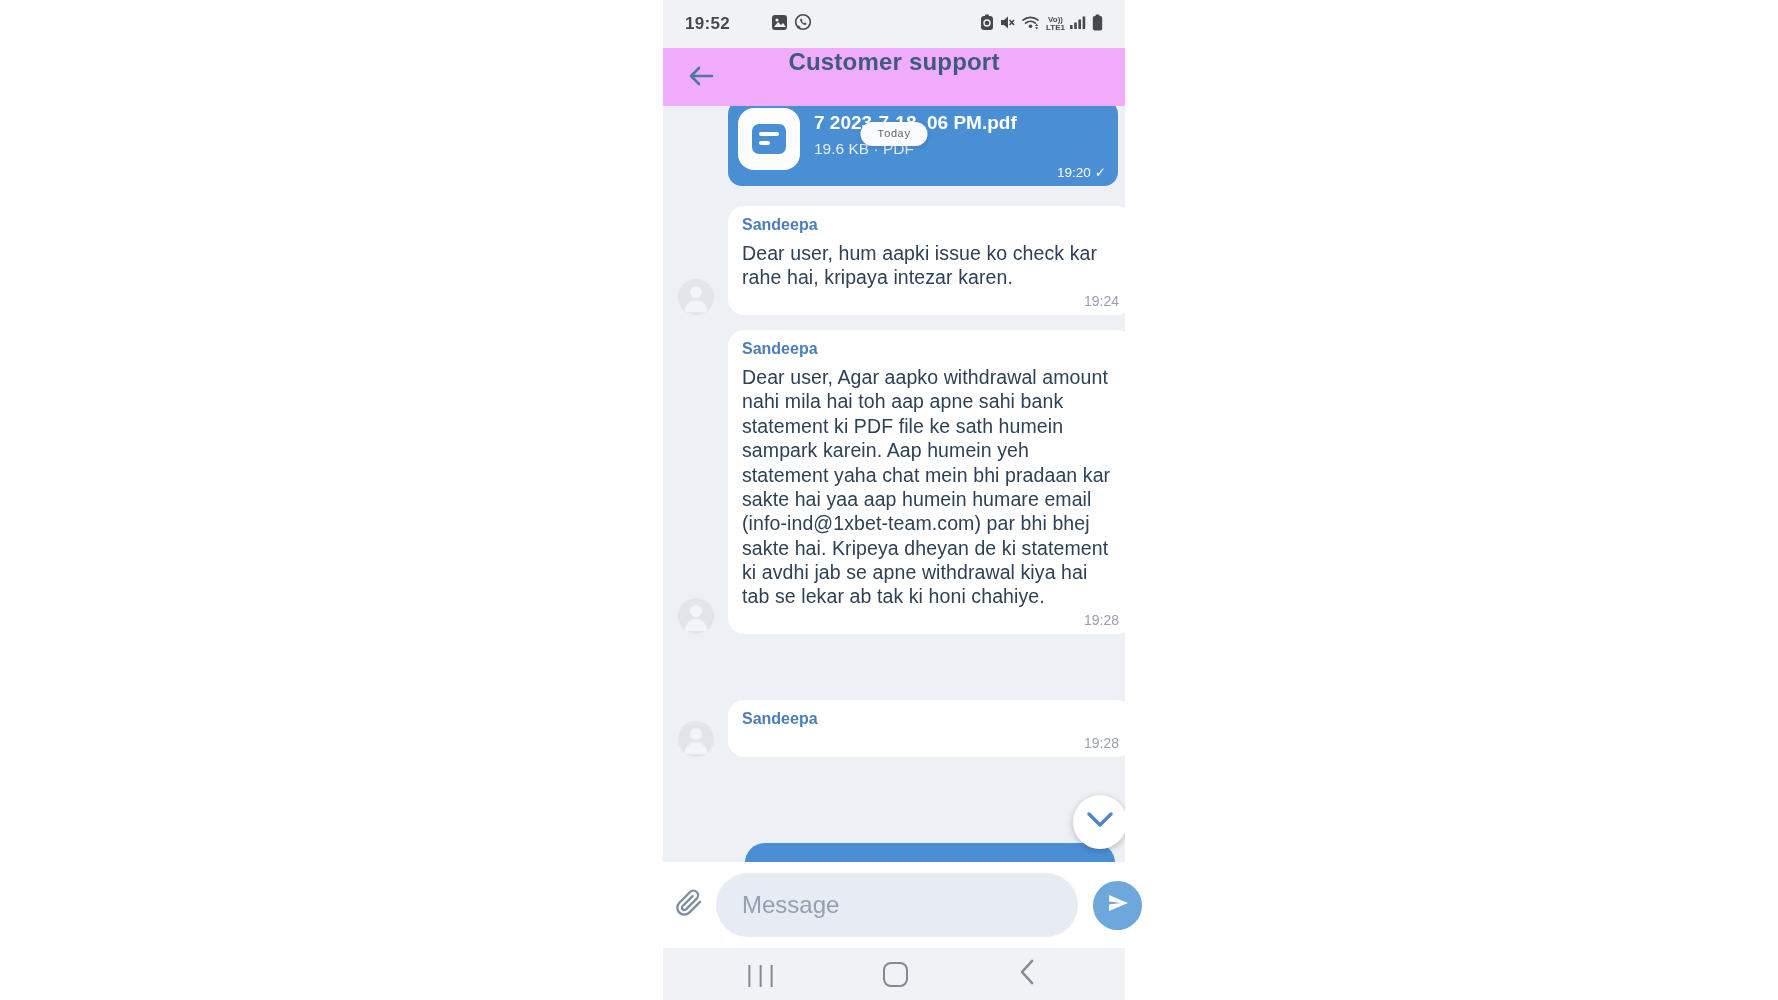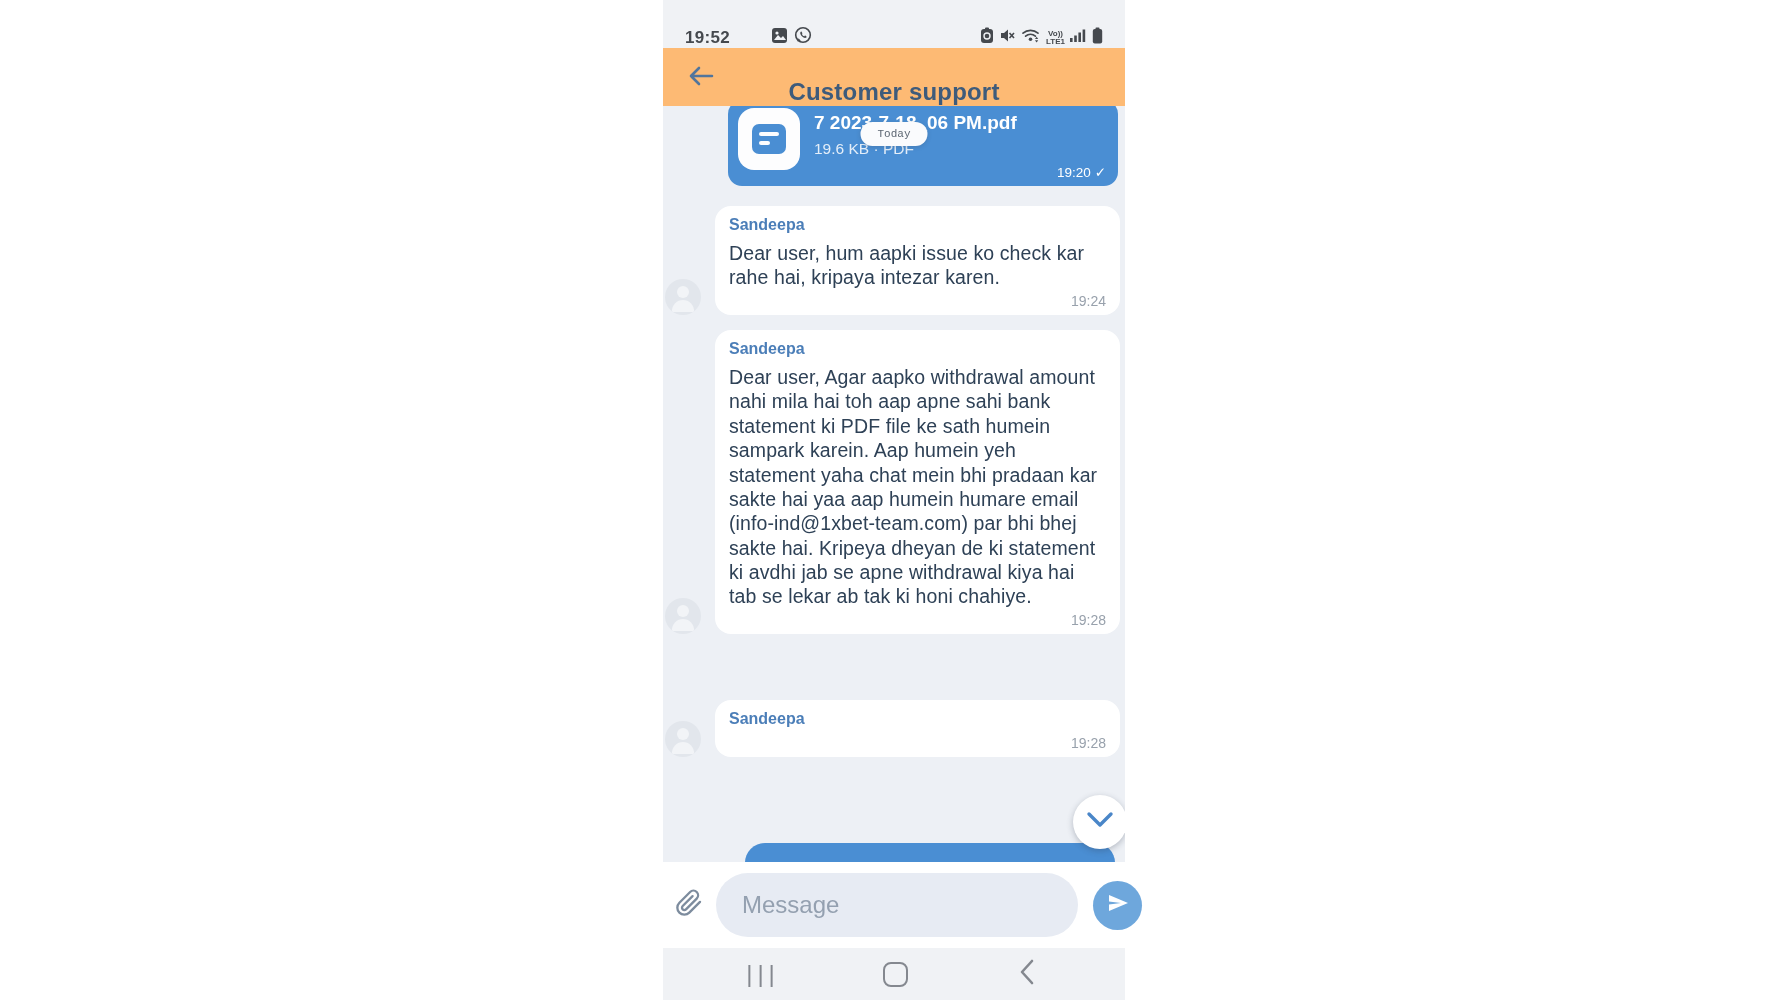--- a/index.html
+++ b/index.html
@@ -6,33 +6,33 @@
   body {
     width:1778px; height:1000px; position:relative;
     background:#ffffff; overflow:hidden;
     font-family:"Liberation Sans", sans-serif;
   }
   .phone { position:absolute; left:663px; top:0; width:462px; height:1000px; background:#ffffff; }
 
   
   .statusbar {
     position:absolute; top:0; left:0; right:0; height:48px;
-    background:#f0f2f5; display:flex; align-items:flex-end; padding:0 22px;
+    background:#f0f2f5; display:flex; align-items:center; padding:0 22px;
     color:#45494e;
     gap:33px;
   }
   .sb-time { font-size:17px; font-weight:bold; letter-spacing:.3px; }
   .sb-left-icons { display:flex; align-items:center; gap:6px; margin-left:8px; }
   .sb-right { margin-left:auto; display:flex; align-items:center; gap:5px; }
   .net-label { font-size:8px; line-height:8px; text-align:center; color:#45494e; font-weight:bold; }
 
   
   .appbar {
-    position:absolute; top:48px; left:0; right:0; height:58px; background:#fdba74;
-    display:flex; align-items:flex-end;
+    position:absolute; top:48px; left:0; right:0; height:58px; background:#f0abfc;
+    display:flex; align-items:flex-start;
   }
   .back-btn { position:absolute; left:22px; top:14px; width:32px; height:32px; display:flex; align-items:center; justify-content:center; cursor:pointer; }
   .appbar-title {
     width:100%; text-align:center; font-size:24px; font-weight:bold; color:#3e5b7b; letter-spacing:.2px;
   }
 
   
   .chat {
     position:absolute; top:106px; left:0; right:0; height:756px;
     background:#edf0f5; overflow:hidden;
@@ -58,21 +58,21 @@
   .date-chip {
     position:absolute; top:16px; left:50%; transform:translateX(-50%);
     background:#fafbfd; color:#5c6672; font-size:11px;
     padding:6px 17px; border-radius:17px; box-shadow:0 1px 4px rgba(60,70,90,.25);
     z-index:5;
     font-family:Liberation Mono, monospace;
   }
 
   
   .msg {
-    position:absolute; left:52px; width:405px;
+    position:absolute; left:65px; width:405px;
     background:#ffffff; border-radius:16px; padding:10px 14px 6px 14px;
   }
   .msg .sender { color:#4b7eb8; font-weight:bold; font-size:16px; margin-bottom:7px; }
   .msg .body { color:#2e4156; font-size:19.5px; line-height:1.25; letter-spacing:.1px; }
   .msg .mtime { text-align:right; color:#98a1ac; font-size:14px; margin-top:3px; }
   .avatar {
     position:absolute; left:-50px; bottom:0; width:36px; height:36px;
     border-radius:50%; background:#e2e6ec; overflow:hidden;
   }
   .avatar .head { position:absolute; left:12px; top:7px; width:12px; height:12px; border-radius:50%; background:#f2f4f7; }

